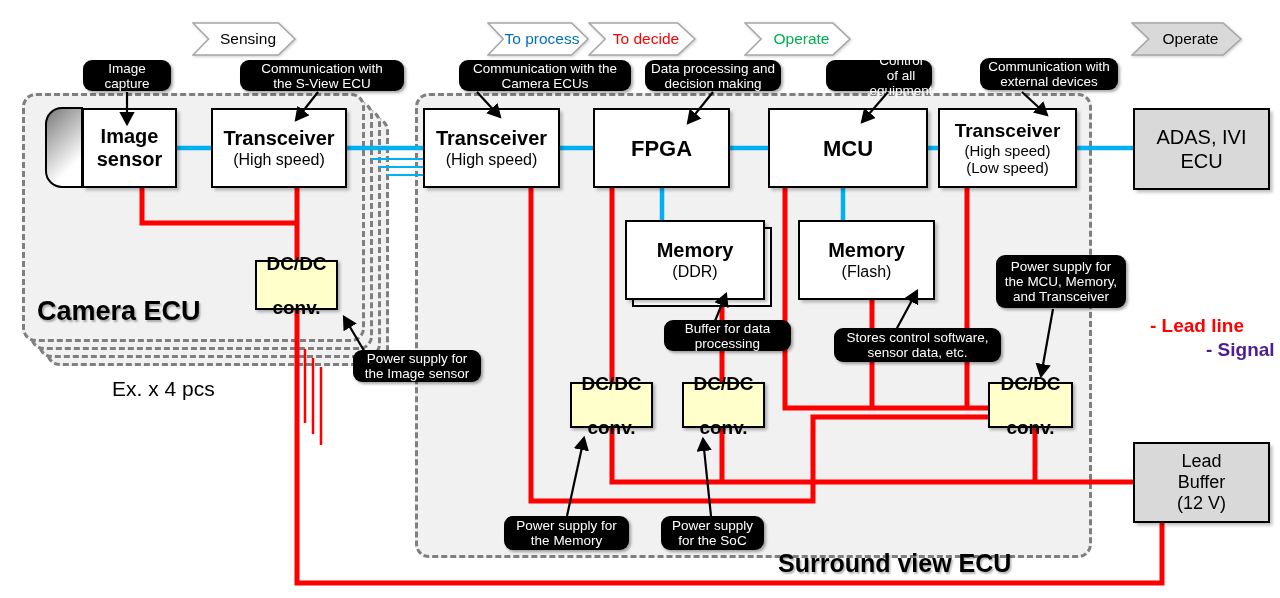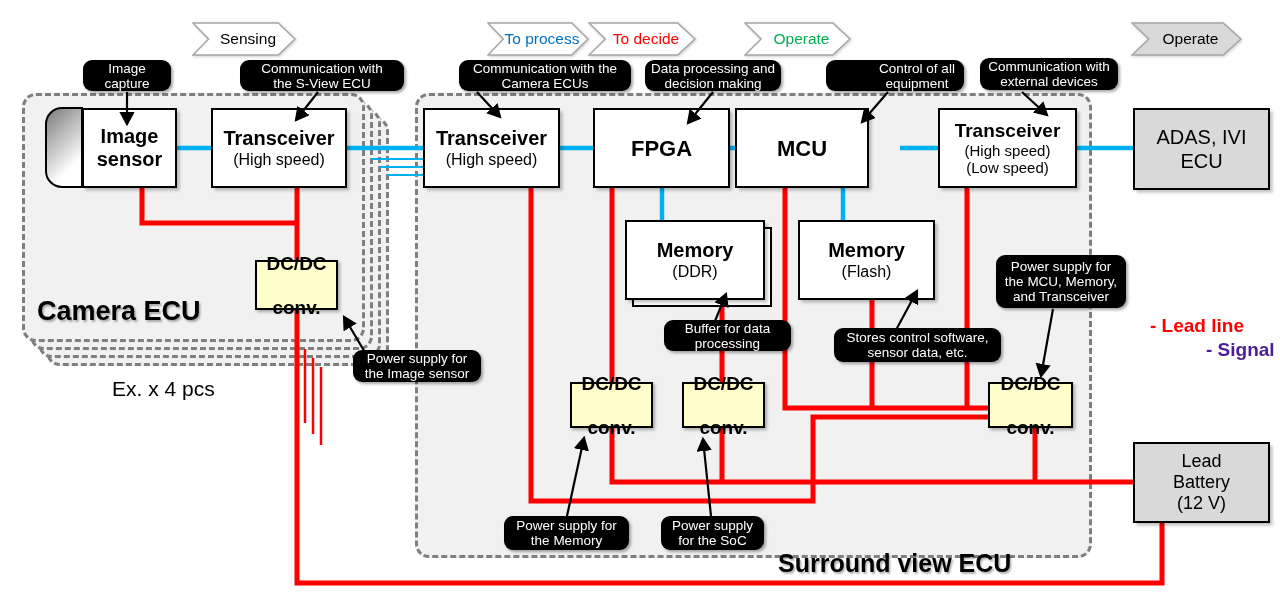--- a/index.html
+++ b/index.html
@@ -103,21 +103,21 @@
     <span class="title">Transceiver</span>
     <span class="sub">(High speed)</span>
   </div>
   <div class="box" style="left:423px;top:108px;width:137px;height:80px;">
     <span class="title">Transceiver</span>
     <span class="sub">(High speed)</span>
   </div>
   <div class="box" style="left:593px;top:108px;width:137px;height:80px;">
     <span class="title" style="font-size:22px;">FPGA</span>
   </div>
-  <div class="box" style="left:735px;top:108px;width:134px;height:80px;">
+  <div class="box" style="left:768px;top:108px;width:160px;height:80px;">
     <span class="title" style="font-size:22px;">MCU</span>
   </div>
   <div class="box big2" style="left:938px;top:108px;width:139px;height:80px;">
     <span class="title">Transceiver</span>
     <span class="sub" style="font-size:15px;line-height:17px;">(High speed)</span>
     <span class="sub" style="font-size:15px;line-height:17px;">(Low speed)</span>
   </div>
   <div class="box gray" style="left:1133px;top:108px;width:137px;height:82px;">
     <span class="title">ADAS, IVI</span>
     <span class="title">ECU</span>
@@ -145,21 +145,21 @@
     <span class="title">DC/DC</span>
     <span class="title">conv.</span>
   </div>
   <div class="box yellow" style="left:988px;top:382px;width:85px;height:46px;">
     <span class="title">DC/DC</span>
     <span class="title">conv.</span>
   </div>
 
   <div class="box gray" style="left:1133px;top:442px;width:137px;height:81px;">
     <span class="sub">Lead</span>
-    <span class="sub">Battery</span>
+    <span class="sub">Buffer</span>
     <span class="sub">(12 V)</span>
   </div>
 
   <div class="chevron" style="left:192px;top:22px;width:104px;">
     <svg viewBox="0 0 100 34" preserveAspectRatio="none">
       <polygon points="1,1 83,1 99,17 83,33 1,33 16,17" stroke="#a6a6a6" stroke-width="1.5" vector-effect="non-scaling-stroke" fill="#FFFFFF"></polygon>
       </svg>
     <span class="lbl" style="color: rgb(0, 0, 0);">Sensing</span>
   </div>
   <div class="chevron" style="left:487px;top:22px;width:102px;">
@@ -196,21 +196,21 @@
     <span>the S-View ECU</span>
   </div>
   <div class="callout" style="left:417px;top:60px;width:172px;height:31px;margin-left:42px;">
     <span>Communication with the</span>
     <span>Camera ECUs</span>
   </div>
   <div class="callout" style="left:645px;top:60px;width:136px;height:31px;">
     <span>Data processing and</span>
     <span>decision making</span>
   </div>
-  <div class="callout" style="left:826px;top:60px;width:138px;height:31px;padding-left:48px;">
+  <div class="callout" style="left:826px;top:60px;width:106px;height:31px;padding-left:48px;">
     <span>Control of all</span>
     <span>equipment</span>
   </div>
   <div class="callout" style="left:980px;top:58px;width:138px;height:32px;">
     <span>Communication with</span>
     <span>external devices</span>
   </div>
   <div class="callout" style="left:353px;top:350px;width:128px;height:32px;">
     <span>Power supply for</span>
     <span>the Image sensor</span>

